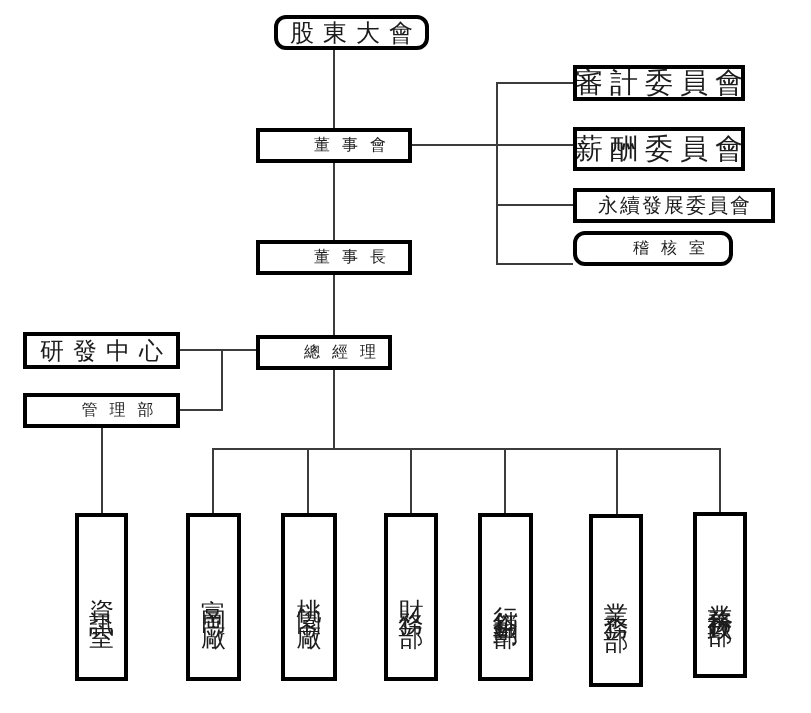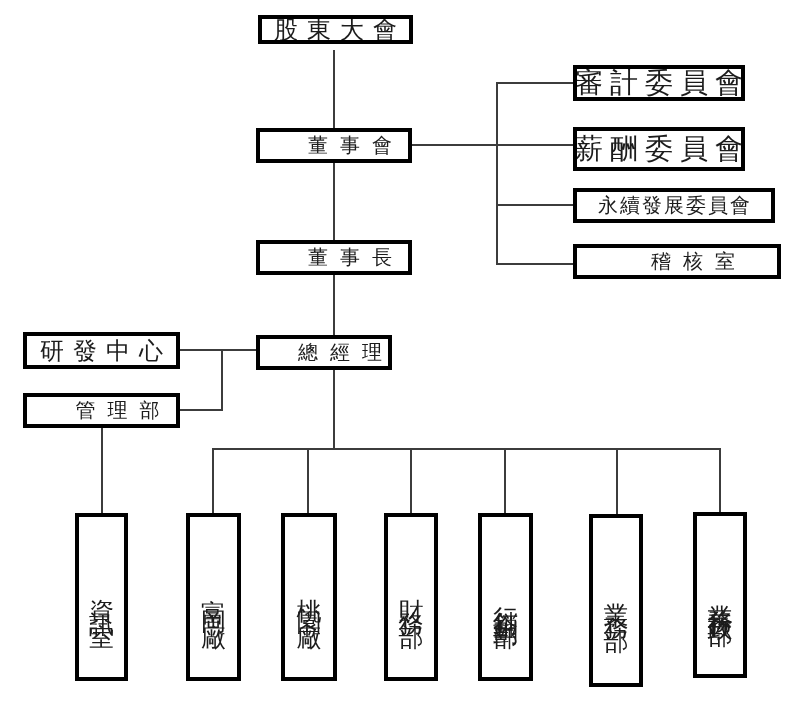--- a/index.html
+++ b/index.html
@@ -19,21 +19,21 @@
     border:4px solid #000000;
     background:#ffffff;
     display:flex;
     align-items:center;
     justify-content:center;
     color:#1c1c1c;
     overflow:hidden;
   }
   
   .t4{font-size:24px;letter-spacing:9px;text-indent:9px;white-space:nowrap;}
-  .t3{font-size:20px;letter-spacing:12px;text-indent:12px;white-space:nowrap;padding-left:32px;}
+  .t3{font-size:16px;letter-spacing:12px;text-indent:12px;white-space:nowrap;padding-left:32px;}
   .t5{font-size:28px;letter-spacing:7px;text-indent:7px;white-space:nowrap;}
   .t7{font-size:20px;letter-spacing:2px;text-indent:2px;white-space:nowrap;}
   
   .vbox span{
     writing-mode:vertical-rl;
     text-orientation:upright;
     font-size:25px;
     letter-spacing:12px;
     white-space:nowrap;
   }
@@ -65,21 +65,21 @@
   <div class="line" style="left:101px;top:428px;width:2px;height:85px;"></div>
 
   <div class="line" style="left:213px;top:448px;width:508px;height:2px;"></div>
   <div class="line" style="left:212px;top:448px;width:2px;height:65px;"></div>
   <div class="line" style="left:307px;top:448px;width:2px;height:65px;"></div>
   <div class="line" style="left:410px;top:448px;width:2px;height:65px;"></div>
   <div class="line" style="left:504px;top:448px;width:2px;height:65px;"></div>
   <div class="line" style="left:616px;top:448px;width:2px;height:66px;"></div>
   <div class="line" style="left:719px;top:448px;width:2px;height:64px;"></div>
 
-  <div class="box t4" style="left:258px;top:15px;width:155px;height:29px;">
+  <div class="box t4" style="left:274px;top:15px;width:155px;height:35px;border-radius:12px;">
     <span>股東大會</span>
   </div>
 
   <div class="box t3" style="left:256px;top:128px;width:156px;height:35px;">
     <span>董事會</span>
   </div>
 
   <div class="box t3" style="left:256px;top:240px;width:156px;height:35px;">
     <span>董事長</span>
   </div>
@@ -101,21 +101,21 @@
   </div>
 
   <div class="box t5" style="left:573px;top:127px;width:172px;height:44px;">
     <span>薪酬委員會</span>
   </div>
 
   <div class="box t7" style="left:573px;top:188px;width:202px;height:35px;justify-content:center;">
     <span>永續發展委員會</span>
   </div>
 
-  <div class="box t3" style="left:573px;top:244px;width:208px;height:35px;">
+  <div class="box t3" style="left:573px;top:231px;width:160px;height:35px;border-radius:12px;">
     <span>稽核室</span>
   </div>
 
   <div class="box vbox" style="left:75px;top:513px;width:53px;height:168px;">
     <span>資訊室</span>
   </div>
 
   <div class="box vbox" style="left:186px;top:513px;width:55px;height:168px;">
     <span>富岡廠</span>
   </div>

